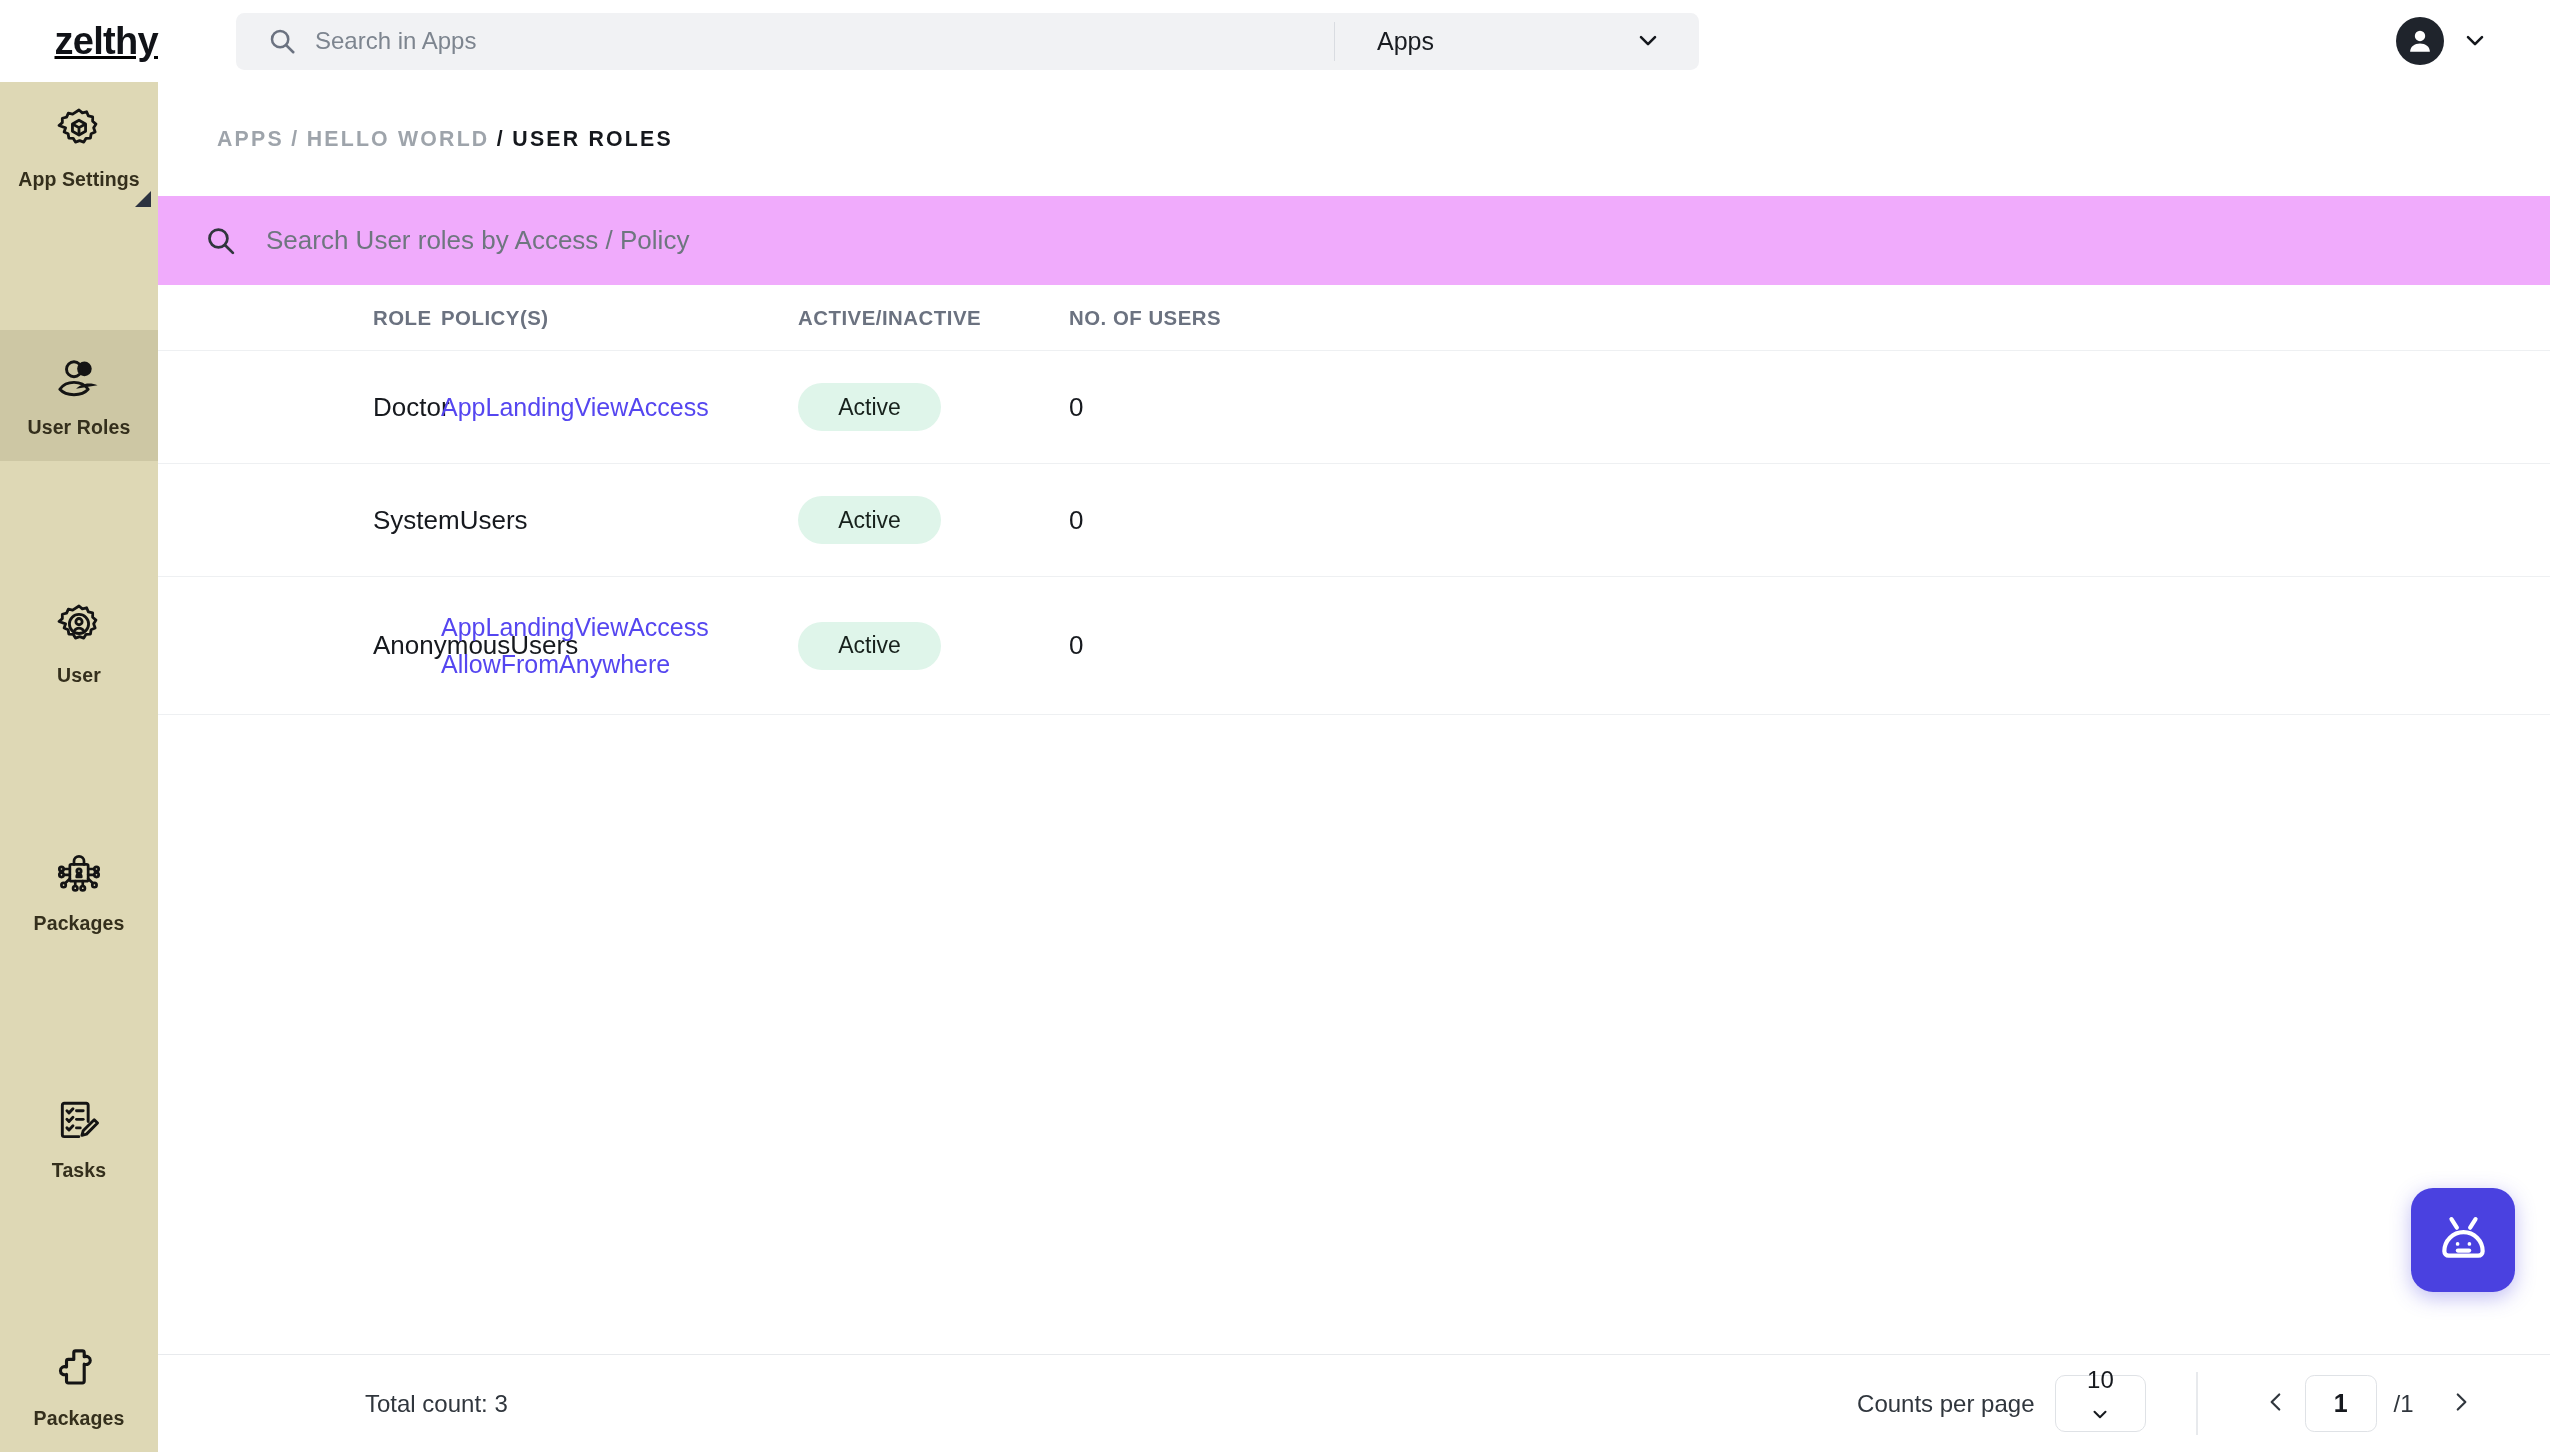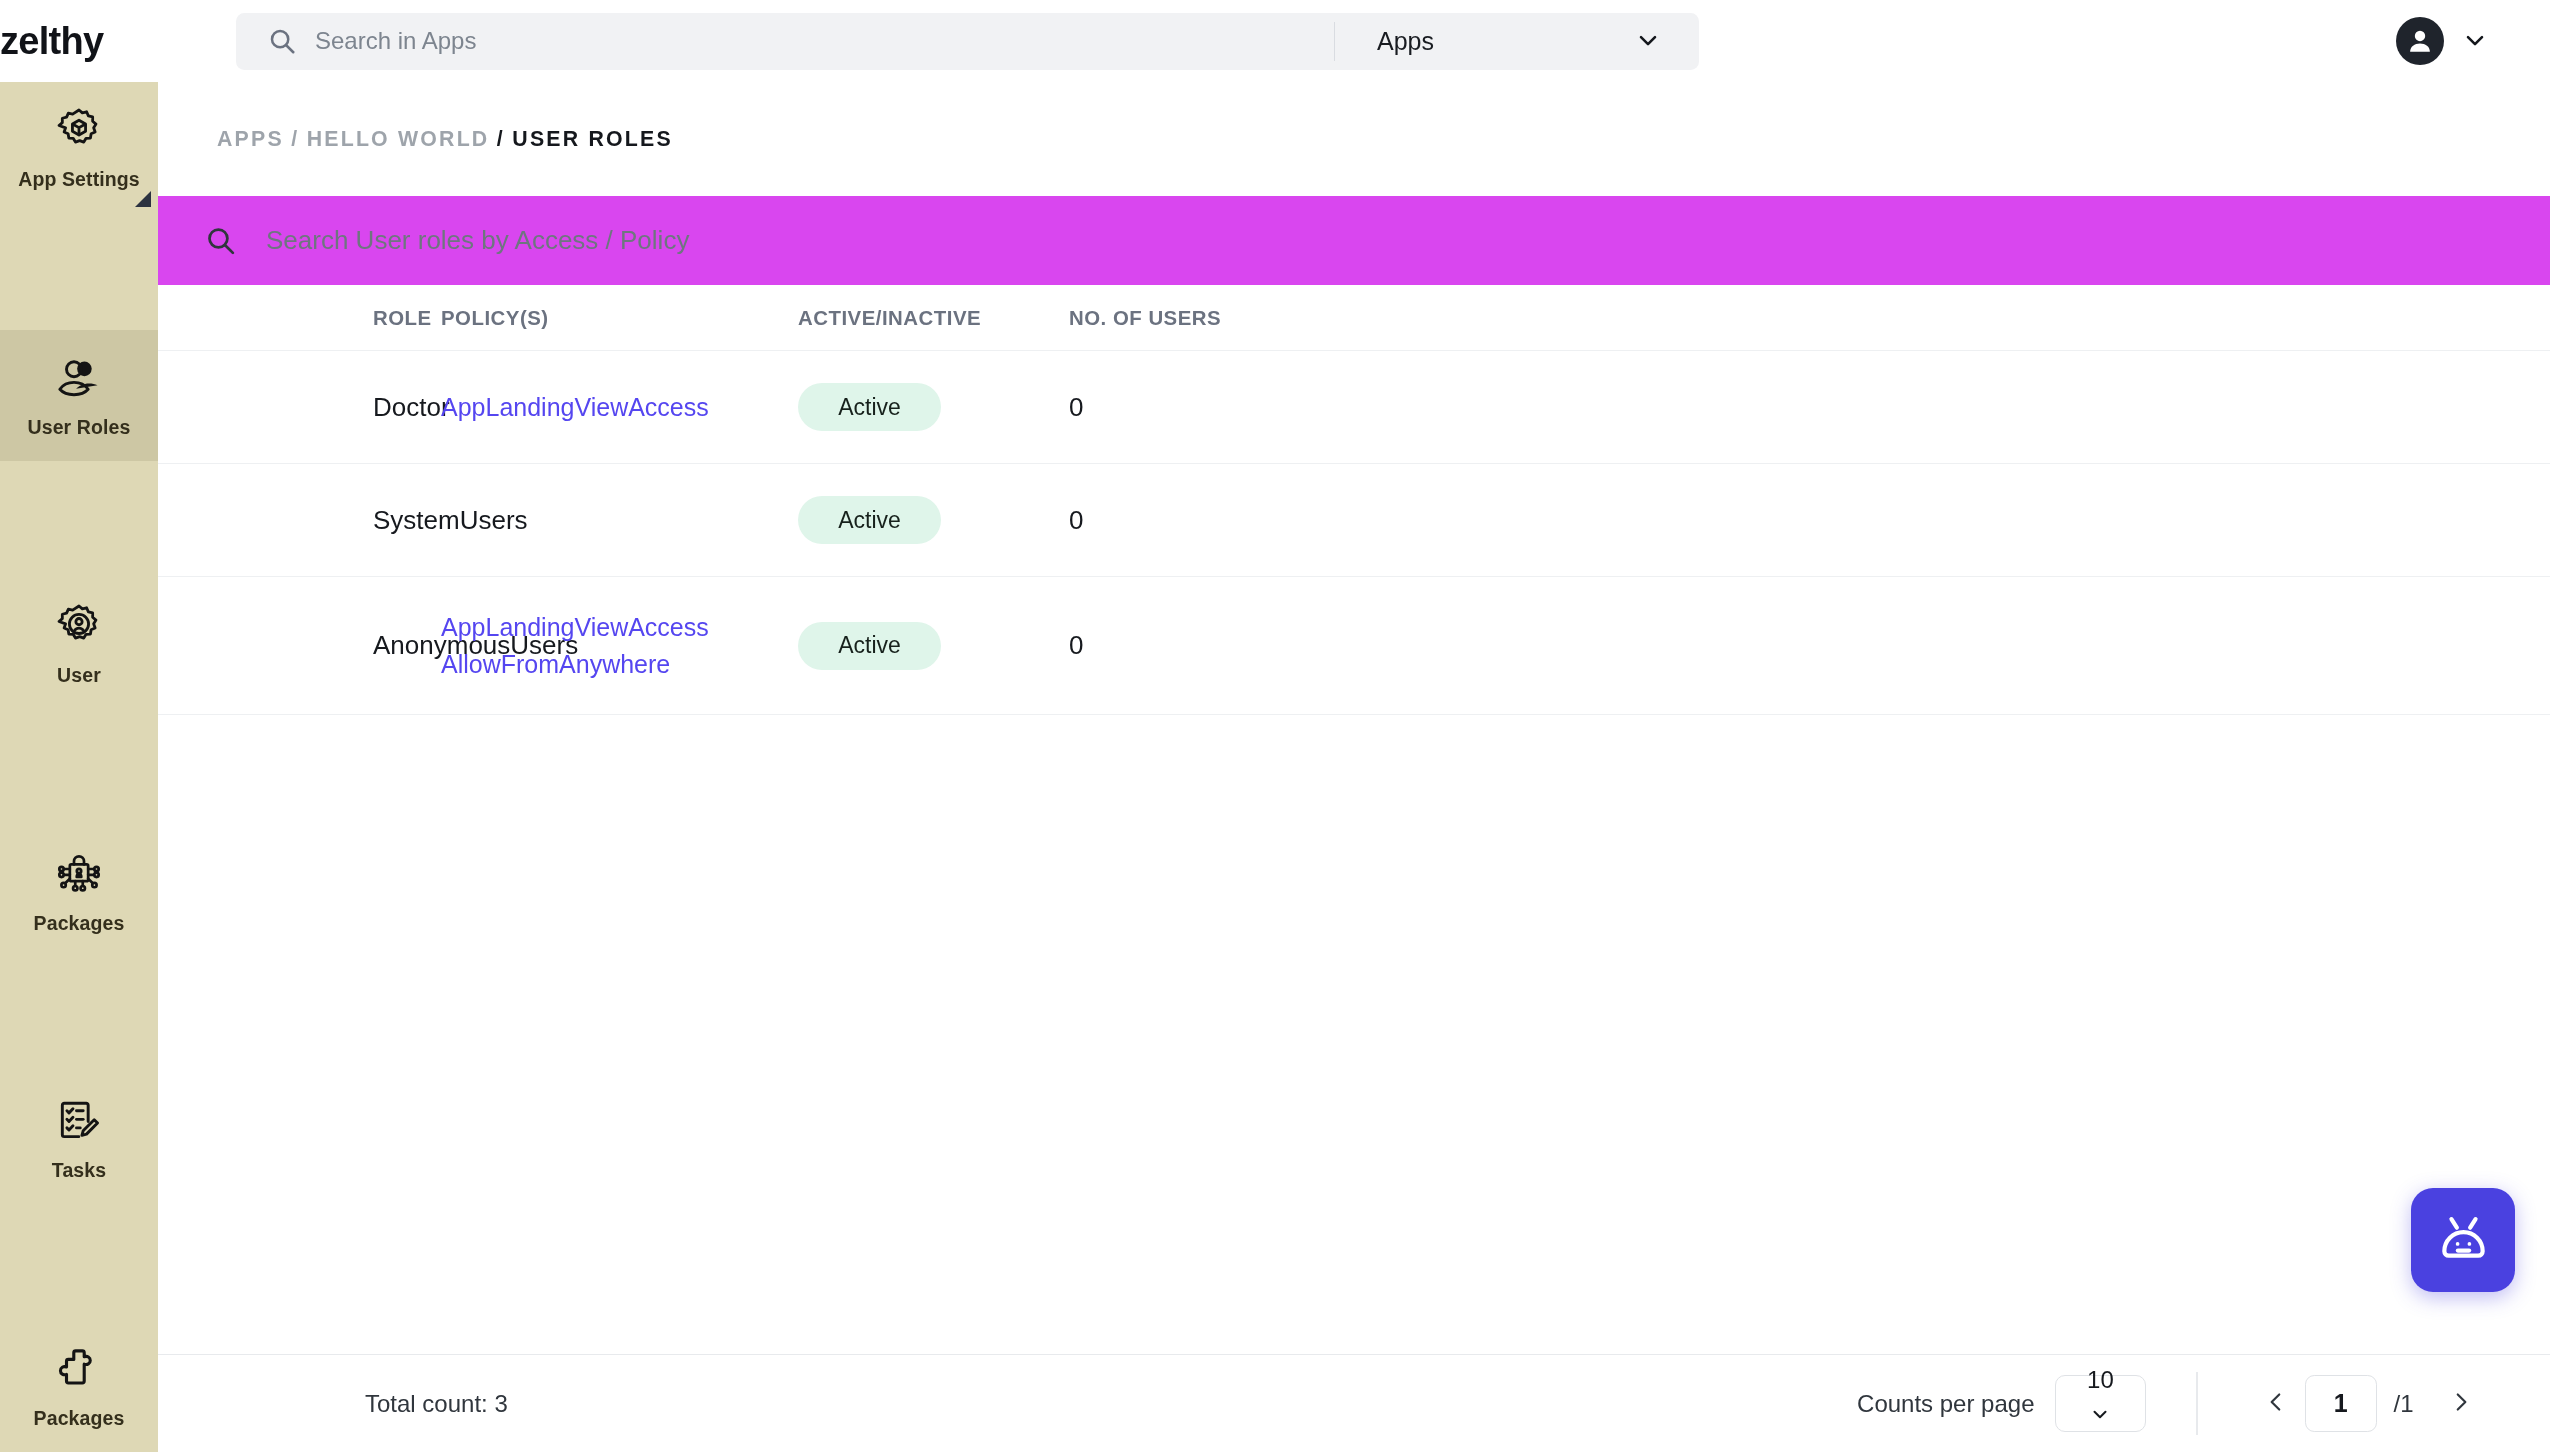--- a/index.html
+++ b/index.html
@@ -14,21 +14,21 @@
 
   
   .topbar {
     height: 82px; min-height: 82px;
     background: #ffffff;
     display: flex; align-items: center;
     position: relative; z-index: 20;
   }
   .logo-wrap {
     width: 158px; min-width: 158px;
-    display: flex; align-items: center; justify-content: flex-start;
+    display: flex; align-items: center; justify-content: flex-end; text-decoration: underline;
   }
   .logo-text {
     font-size: 38px; font-weight: 700; color: #111318;
     letter-spacing: -0.7px; line-height: 1;
   }
   .searchbar {
     margin-left: 78px;
     height: 57px; width: 1463px;
     background: #f1f2f4; border-radius: 8.3px;
     display: flex; align-items: center; padding-left: 12px;
@@ -116,21 +116,21 @@
     height: 64px; padding: 0 32px;
     display: flex; align-items: center; gap: 20.4px;
     font-family: "Liberation Sans", sans-serif;
     font-size: 26px; font-weight: 600; cursor: pointer;
     white-space: nowrap;
   }
 
   
   .table-search {
     height: 89px; min-height: 89px;
-    background: #d946ef;
+    background: #f0abfc;
     display: flex; align-items: center;
     padding-left: 39px;
   }
   .table-search-icon { width: 69px; display: flex; align-items: center; justify-content: flex-start; padding-left: 7.4px;}
   .table-search-input {
     flex: 1; border: none; outline: none; background: transparent;
     font-family: "Liberation Sans", sans-serif;
     font-size: 26px; color: #30363d; padding-right: 37px;
   }
   .table-search-input::placeholder { color: #6e767f; }

